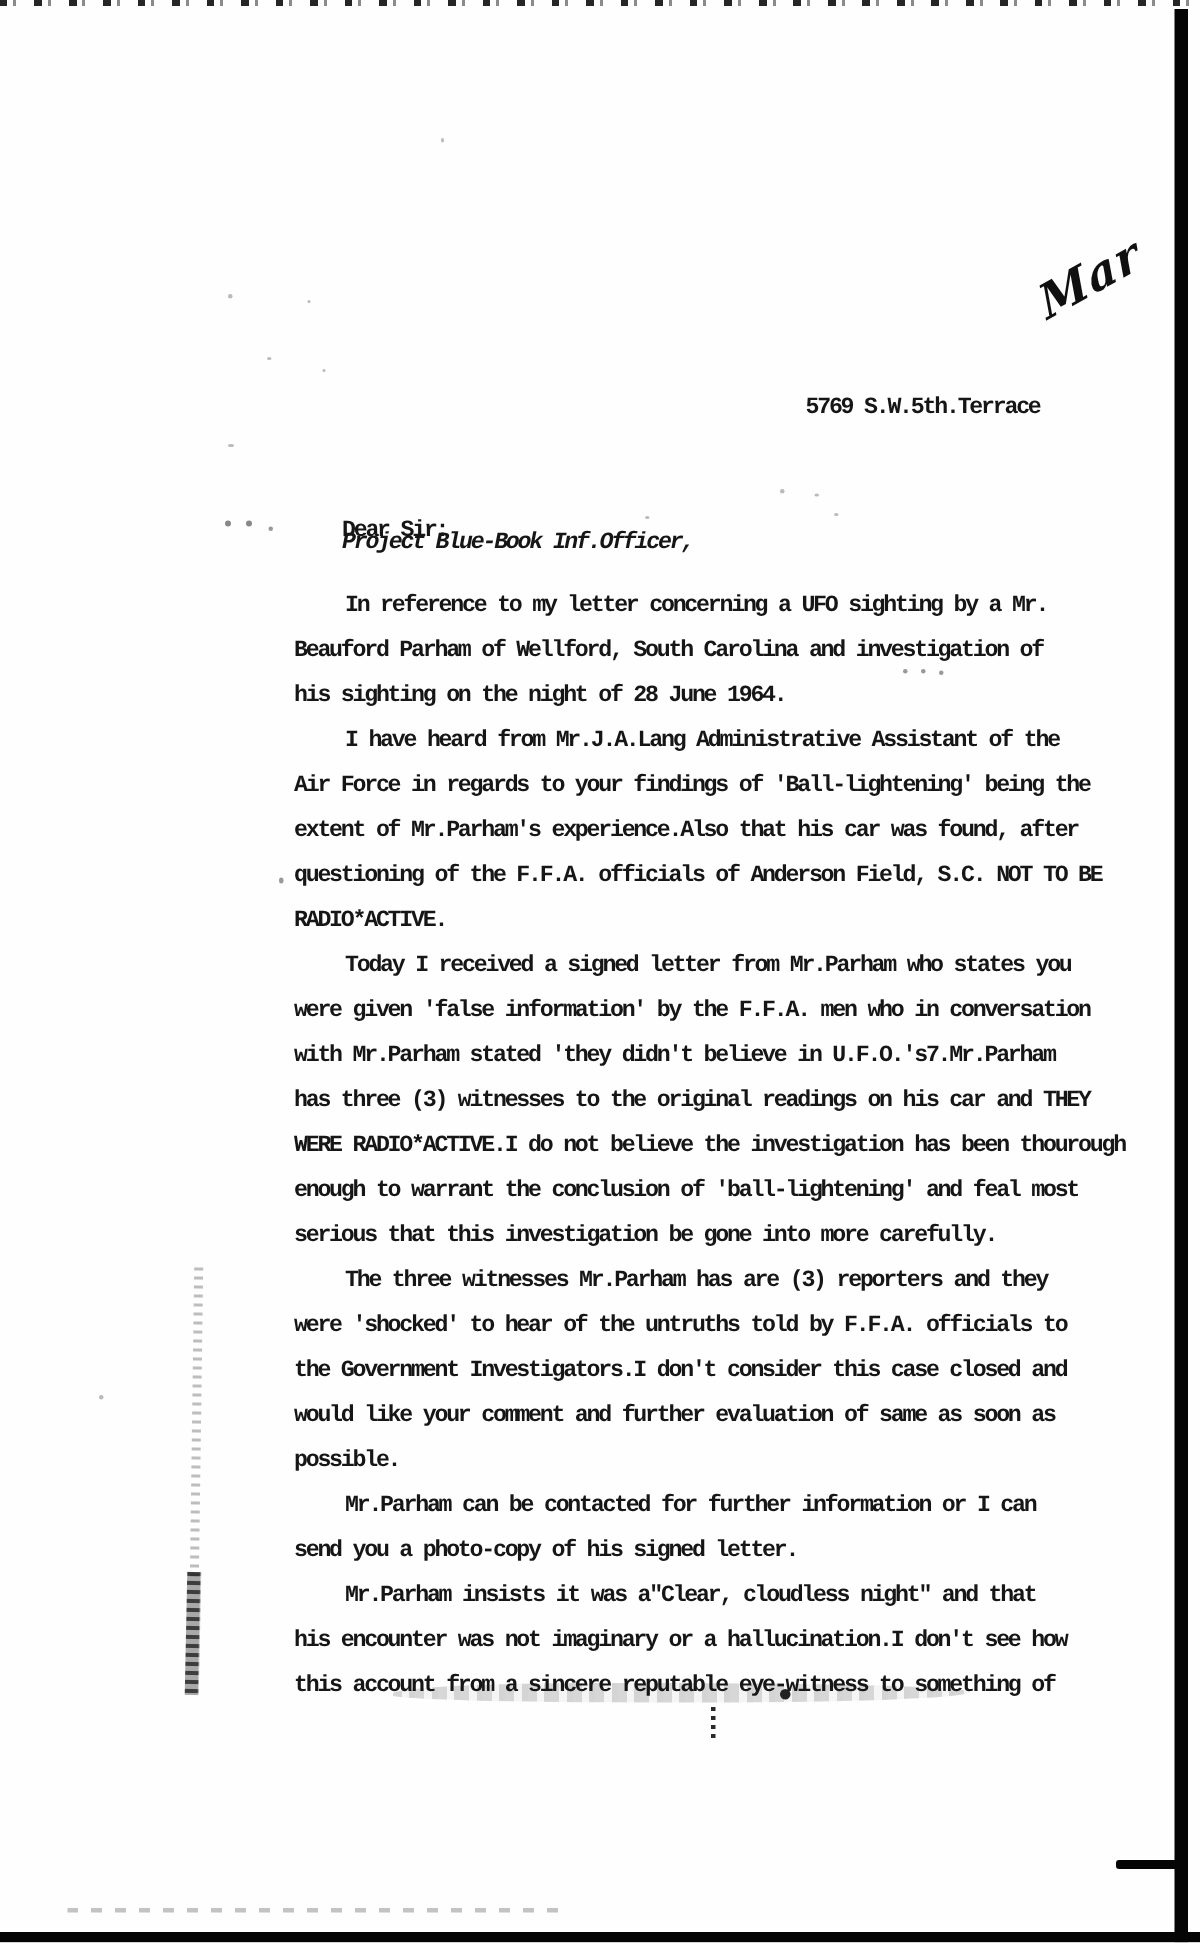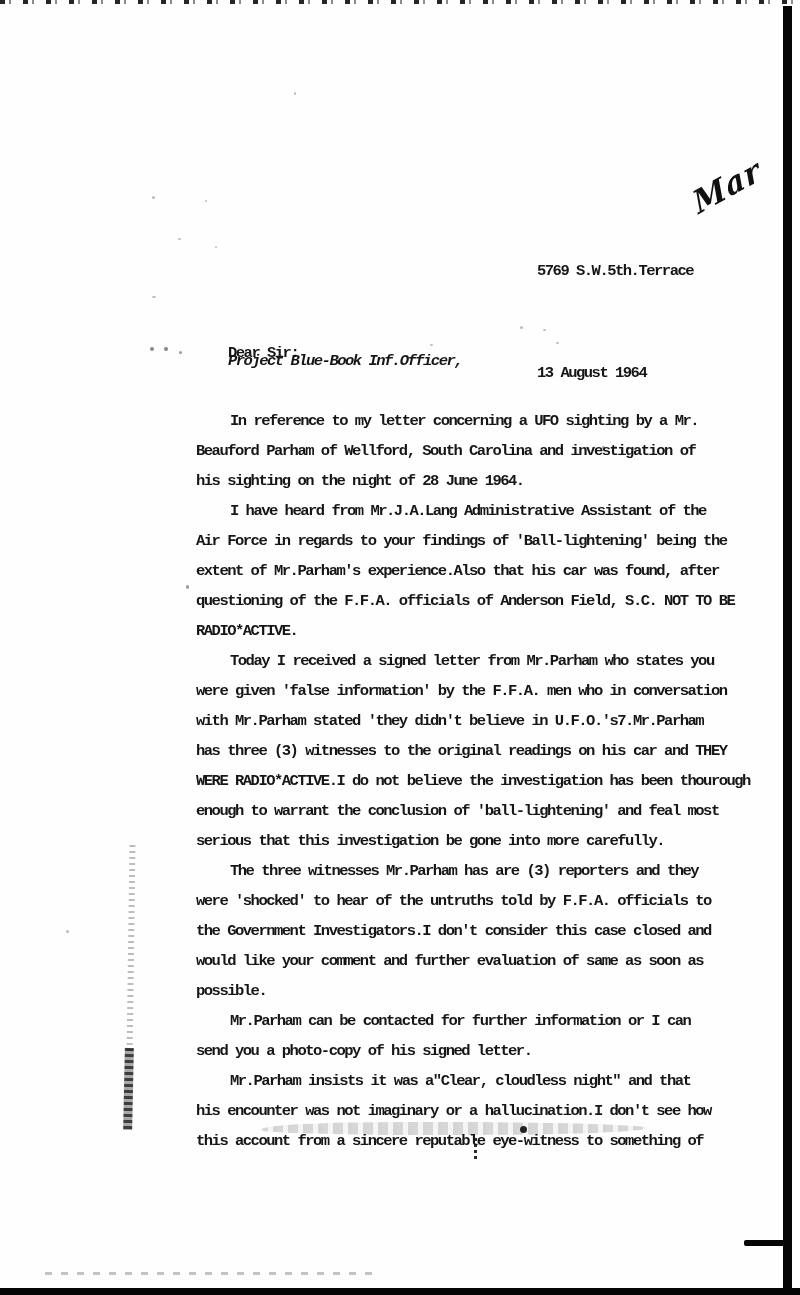--- a/index.html
+++ b/index.html
@@ -47,21 +47,21 @@
   .tiny-mark{
     position:absolute;left:474px;top:1138px;width:3px;height:22px;
     background:repeating-linear-gradient(180deg,#2a2a2a 0 3px,transparent 3px 6px);
   }
   .speck{position:absolute;background:#555;border-radius:50%;opacity:.4;}
   
   .typed{font-size:15.5px;font-weight:700;letter-spacing:-1.5px;white-space:pre;}
   .address-block{position:absolute;left:537px;top:186px;line-height:34px;}
   .recipient-block{position:absolute;left:228px;top:284px;line-height:31px;font-style:italic;}
   .salutation{position:absolute;left:228px;top:344px;}
-  .letter-body{position:absolute;left:196px;top:406px;width:600px;line-height:30px;}
+  .letter-body{position:absolute;left:196px;top:388px;width:600px;line-height:30px;}
   .letter-body .line.indent{padding-left:34px;}
   .handwritten{
     position:absolute;left:690px;top:168px;
     font-family:"DejaVu Serif",serif;font-style:italic;font-weight:700;
     font-size:31px;color:#101010;
     transform:rotate(-29deg) skewX(-8deg);
     letter-spacing:1px;
   }
 </style>
 </head>
@@ -96,21 +96,20 @@
   <div class="speck" style="left:614px;top:446px;width:3px;height:3px;opacity:.6"></div>
   <div class="speck" style="left:626px;top:447px;width:3px;height:3px;opacity:.6"></div>
   <div class="speck" style="left:186px;top:585px;width:3px;height:4px;opacity:.6"></div>
   <div class="speck" style="left:66px;top:930px;width:3px;height:3px"></div>
   <div class="speck" style="left:294px;top:92px;width:2px;height:3px"></div>
 
   <div class="handwritten">Mar</div>
 
   <div class="address-block typed">
     <div>5769 S.W.5th.Terrace</div>
-    <div>13 August 1964</div>
   </div>
 
   <div class="recipient-block typed">
     <div>Project Blue-Book Inf.Officer,</div>
   </div>
 
   <div class="salutation typed">Dear Sir:</div>
 
   <div class="letter-body typed"><div><div class="line indent">In reference to my letter concerning a UFO sighting by a Mr.</div><div class="line">Beauford Parham of Wellford, South Carolina and investigation of</div><div class="line">his sighting on the night of 28 June 1964.</div></div><div><div class="line indent">I have heard from Mr.J.A.Lang Administrative Assistant of the</div><div class="line">Air Force in regards to your findings of 'Ball-lightening' being the</div><div class="line">extent of Mr.Parham's experience.Also that his car was found, after</div><div class="line">questioning of the F.F.A. officials of Anderson Field, S.C. NOT TO BE</div><div class="line">RADIO*ACTIVE.</div></div><div><div class="line indent">Today I received a signed letter from Mr.Parham who states you</div><div class="line">were given 'false information' by the F.F.A. men who in conversation</div><div class="line">with Mr.Parham stated 'they didn't believe in U.F.O.'s7.Mr.Parham</div><div class="line">has three (3) witnesses to the original readings on his car and THEY</div><div class="line">WERE RADIO*ACTIVE.I do not believe the investigation has been thourough</div><div class="line">enough to warrant the conclusion of 'ball-lightening' and feal most</div><div class="line">serious that this investigation be gone into more carefully.</div></div><div><div class="line indent">The three witnesses Mr.Parham has are (3) reporters and they</div><div class="line">were 'shocked' to hear of the untruths told by F.F.A. officials to</div><div class="line">the Government Investigators.I don't consider this case closed and</div><div class="line">would like your comment and further evaluation of same as soon as</div><div class="line">possible.</div></div><div><div class="line indent">Mr.Parham can be contacted for further information or I can</div><div class="line">send you a photo-copy of his signed letter.</div></div><div><div class="line indent">Mr.Parham insists it was a"Clear, cloudless night" and that</div><div class="line">his encounter was not imaginary or a hallucination.I don't see how</div><div class="line">this account from a sincere reputable eye-witness to something of</div></div></div>
 

